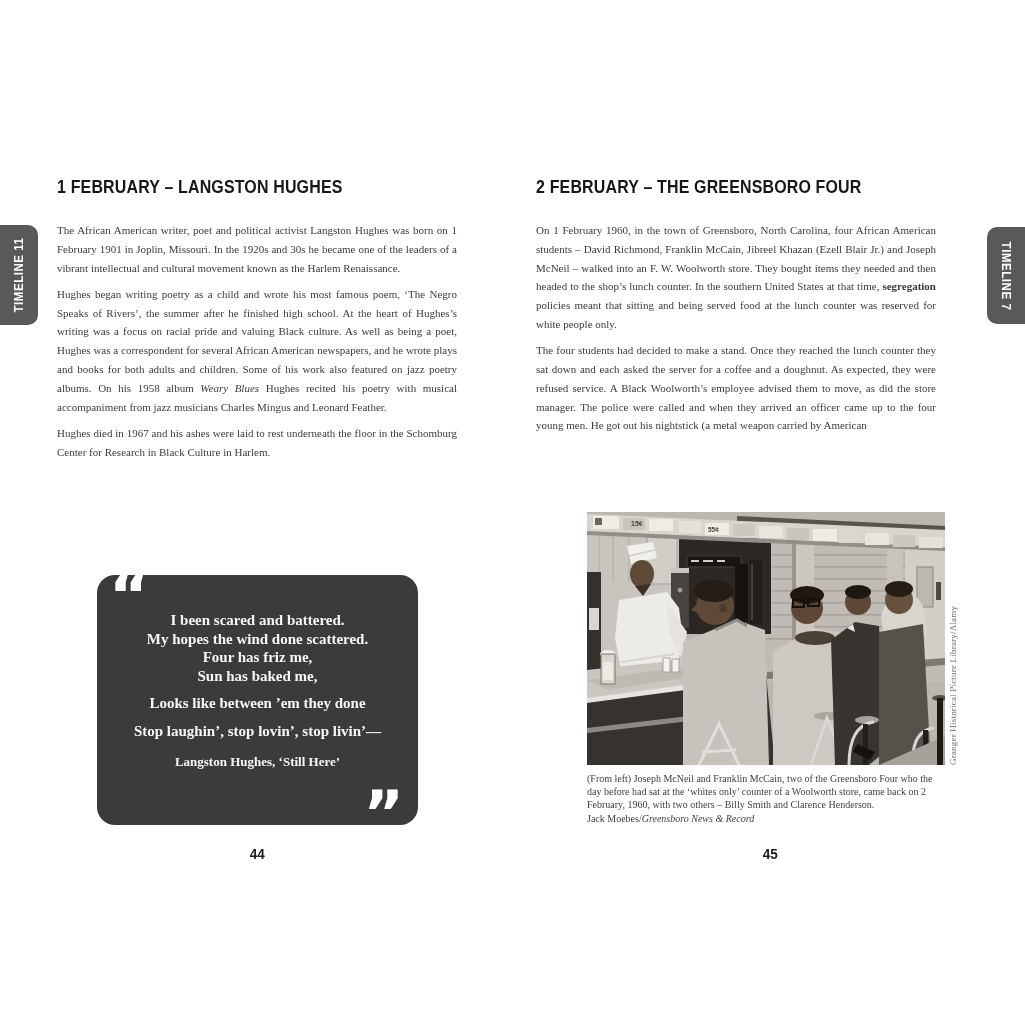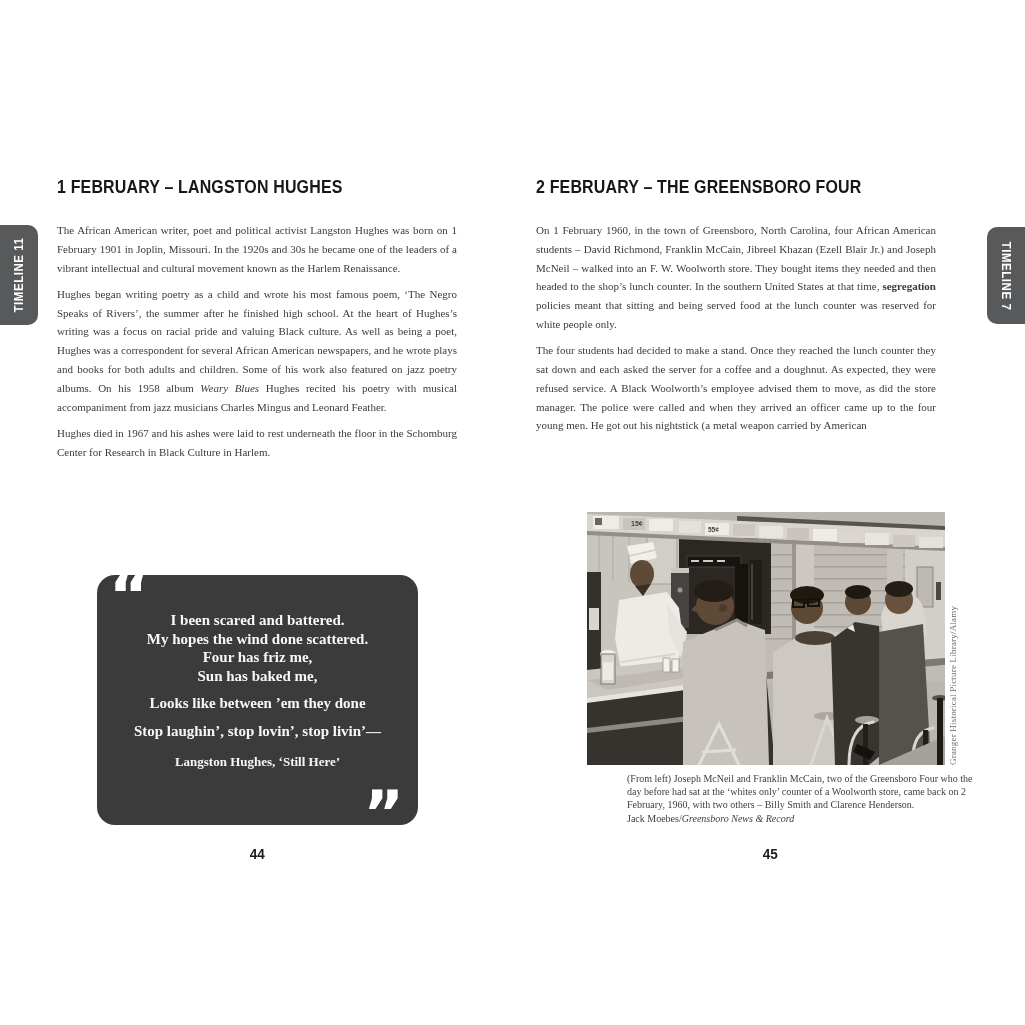--- a/index.html
+++ b/index.html
@@ -35,21 +35,21 @@
          font-size:62px;line-height:.8;color:#ffffff;}
   .qmark-open{left:12px;top:-4px;}
   .qmark-close{right:14px;bottom:-14px;}
 
   
   .photo{position:absolute;left:587px;top:512px;width:358px;height:253px;}
   .photo svg{display:block;}
   .photo-credit{position:absolute;left:948px;top:512px;height:253px;writing-mode:vertical-rl;
                 transform:rotate(180deg);font-size:9px;color:#6a6a6a;letter-spacing:.2px;}
   .photo-caption{position:absolute;left:587px;top:772px;width:354px;font-size:10px;line-height:1.32;
-                 color:#3e3e3e;margin-left:40px;}
+                 color:#3e3e3e;}
   .photo-caption em{font-style:italic;}
 
   
   .page-number{position:absolute;top:845px;font-family:"Liberation Sans","DejaVu Sans",sans-serif;
                font-weight:800;font-size:15px;color:#1c1c1c;transform:scaleX(.9);}
   .page-number-left{left:249px;}
   .page-number-right{left:762px;}
 </style>
 </head>
 <body>

